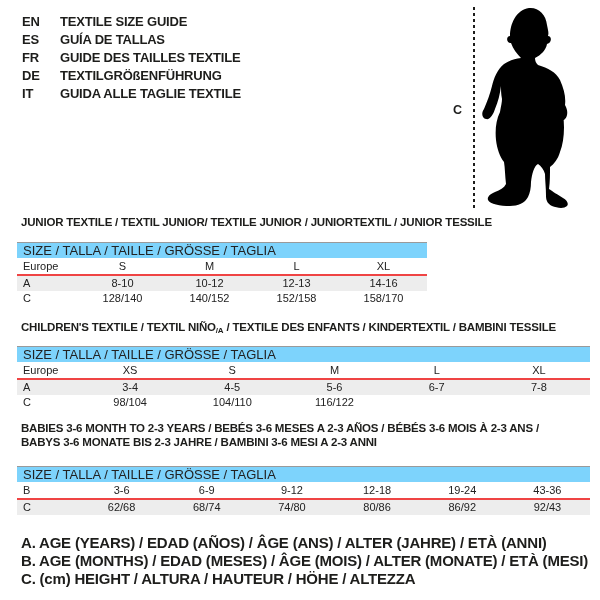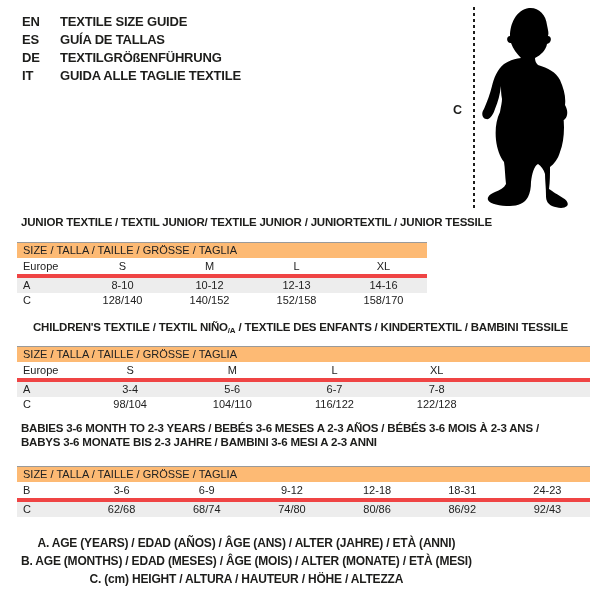--- a/index.html
+++ b/index.html
@@ -17,49 +17,52 @@
   .baby{position:absolute;left:480px;top:2px;}
 
   
   .sec-title{position:absolute;left:21px;font-weight:bold;font-size:11.5px;letter-spacing:-0.2px;line-height:14px;}
   .sec-title .sub{font-size:8px;vertical-align:-2px;}
   .tbl{position:absolute;left:17px;}
   .t1{width:410px;top:242px;}
   .t2{width:573px;top:346px;}
   .t3{width:573px;top:466px;}
   .title1{top:215px;}
-  .title2{top:320px;margin-left:12px;}
+  .title2{top:320px;}
   .title3{top:421px;}
 
-  .thead{background:#fdba74;border-top:1px solid #9a9a9a;height:15px;line-height:15px;
-         padding-left:6px;font-size:11px;color:#222;}
+  .thead{background:#7dd3fc;border-top:1px solid #9a9a9a;height:15px;line-height:15px;
+         padding-left:6px;font-size:13px;color:#222;}
   .trow{display:grid;height:15px;line-height:15px;}
-  .trow.first{height:16px;line-height:16px;border-bottom:4px solid #ef4444;}
+  .trow.first{height:16px;line-height:16px;border-bottom:2px solid #ef4444;}
   .trow.shaded{background:#ededed;}
   .t1 .trow{grid-template-columns:62px repeat(4,1fr);}
   .t2 .trow{grid-template-columns:62px repeat(5,1fr);}
   .t3 .trow{grid-template-columns:62px repeat(6,1fr);}
   .cell{font-size:11px;text-align:center;color:#222;}
   .cell.lbl{text-align:left;padding-left:6px;}
 
   
   .notes{position:absolute;left:21px;top:534px;}
-  .note-line{height:18px;line-height:18px;font-weight:bold;font-size:12px;letter-spacing:-0.2px;text-align:center;}
+  .note-line{height:18px;line-height:18px;font-weight:bold;font-size:15px;letter-spacing:-0.2px;}
 </style>
 </head>
 <body>
 
 <div class="page">
 
   <div class="langs">
     <div class="lang-row">
       <span class="lang-code">EN</span><span>TEXTILE SIZE GUIDE</span>
     </div>
     <div class="lang-row">
       <span class="lang-code">ES</span><span>GUÍA DE TALLAS</span>
+    </div>
+    <div class="lang-row">
+      <span class="lang-code">FR</span><span>GUIDE DES TAILLES TEXTILE</span>
     </div>
     <div class="lang-row">
       <span class="lang-code">DE</span><span>TEXTILGRÖßENFÜHRUNG</span>
     </div>
     <div class="lang-row">
       <span class="lang-code">IT</span><span>GUIDA ALLE TAGLIE TEXTILE</span>
     </div>
   </div>
 
   <svg class="measure-line" width="8" height="202">
@@ -137,55 +140,56 @@
         <div class="cell">152/158</div>
         <div class="cell">158/170</div>
       </div>
     </div>
 
   <div class="sec-title title2"><span>CHILDREN'S TEXTILE / TEXTIL NIÑO</span><span class="sub">/A</span><span> / TEXTILE DES ENFANTS / KINDERTEXTIL / BAMBINI TESSILE</span></div>
   <div class="tbl t2">
       <div class="thead">SIZE / TALLA / TAILLE / GRÖSSE / TAGLIA</div>
       <div class="trow first">
         <div class="cell lbl">Europe</div>
+        <div class="cell">XS</div>
         <div class="cell">S</div>
         <div class="cell">M</div>
         <div class="cell">L</div>
         <div class="cell">XL</div>
       </div>
       <div class="trow shaded">
         <div class="cell lbl">A</div>
         <div class="cell">3-4</div>
+        <div class="cell">4-5</div>
         <div class="cell">5-6</div>
         <div class="cell">6-7</div>
         <div class="cell">7-8</div>
       </div>
       <div class="trow plain">
         <div class="cell lbl">C</div>
         <div class="cell">98/104</div>
         <div class="cell">104/110</div>
         <div class="cell">116/122</div>
-        <div class="cell">122/128</div>
       </div>
     </div>
 
   <div class="sec-title title3">
     <div>BABIES 3-6 MONTH TO 2-3 YEARS / BEBÉS 3-6 MESES A 2-3 AÑOS / BÉBÉS 3-6 MOIS À 2-3 ANS /</div>
     <div>BABYS 3-6 MONATE BIS 2-3 JAHRE / BAMBINI 3-6 MESI A 2-3 ANNI</div>
   </div>
   <div class="tbl t3">
       <div class="thead">SIZE / TALLA / TAILLE / GRÖSSE / TAGLIA</div>
       <div class="trow first">
         <div class="cell lbl">B</div>
         <div class="cell">3-6</div>
         <div class="cell">6-9</div>
         <div class="cell">9-12</div>
         <div class="cell">12-18</div>
-        <div class="cell">18-31</div>
-        <div class="cell">24-23</div>
+        <div class="cell">19-24</div>
+        <div class="cell">43-36</div>
       </div>
       <div class="trow shaded">
         <div class="cell lbl">C</div>
         <div class="cell">62/68</div>
         <div class="cell">68/74</div>
         <div class="cell">74/80</div>
         <div class="cell">80/86</div>
         <div class="cell">86/92</div>
         <div class="cell">92/43</div>
       </div>

